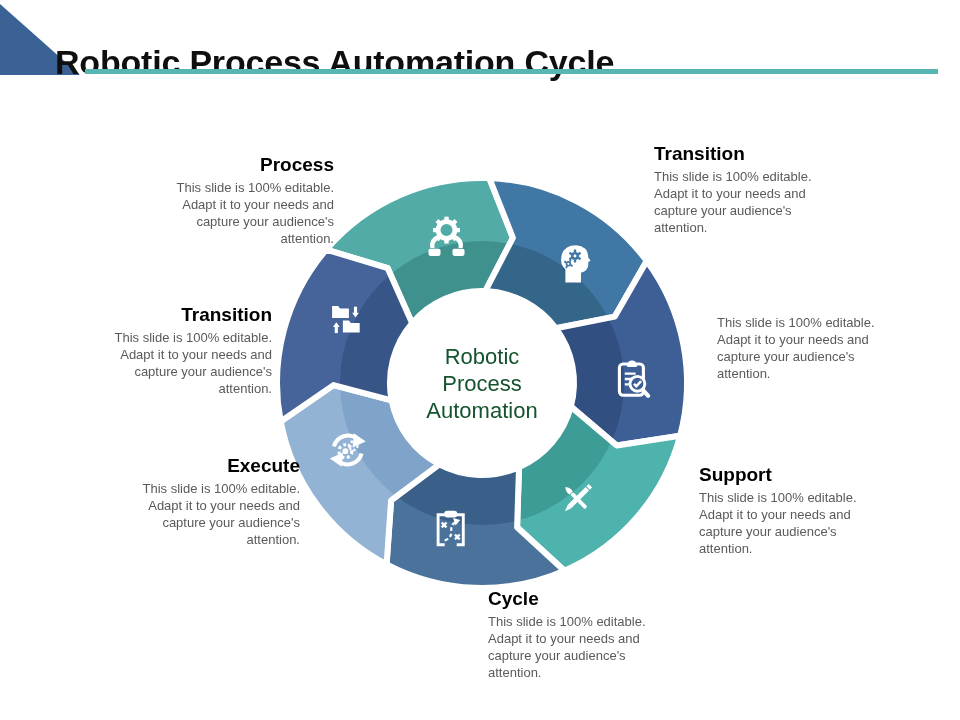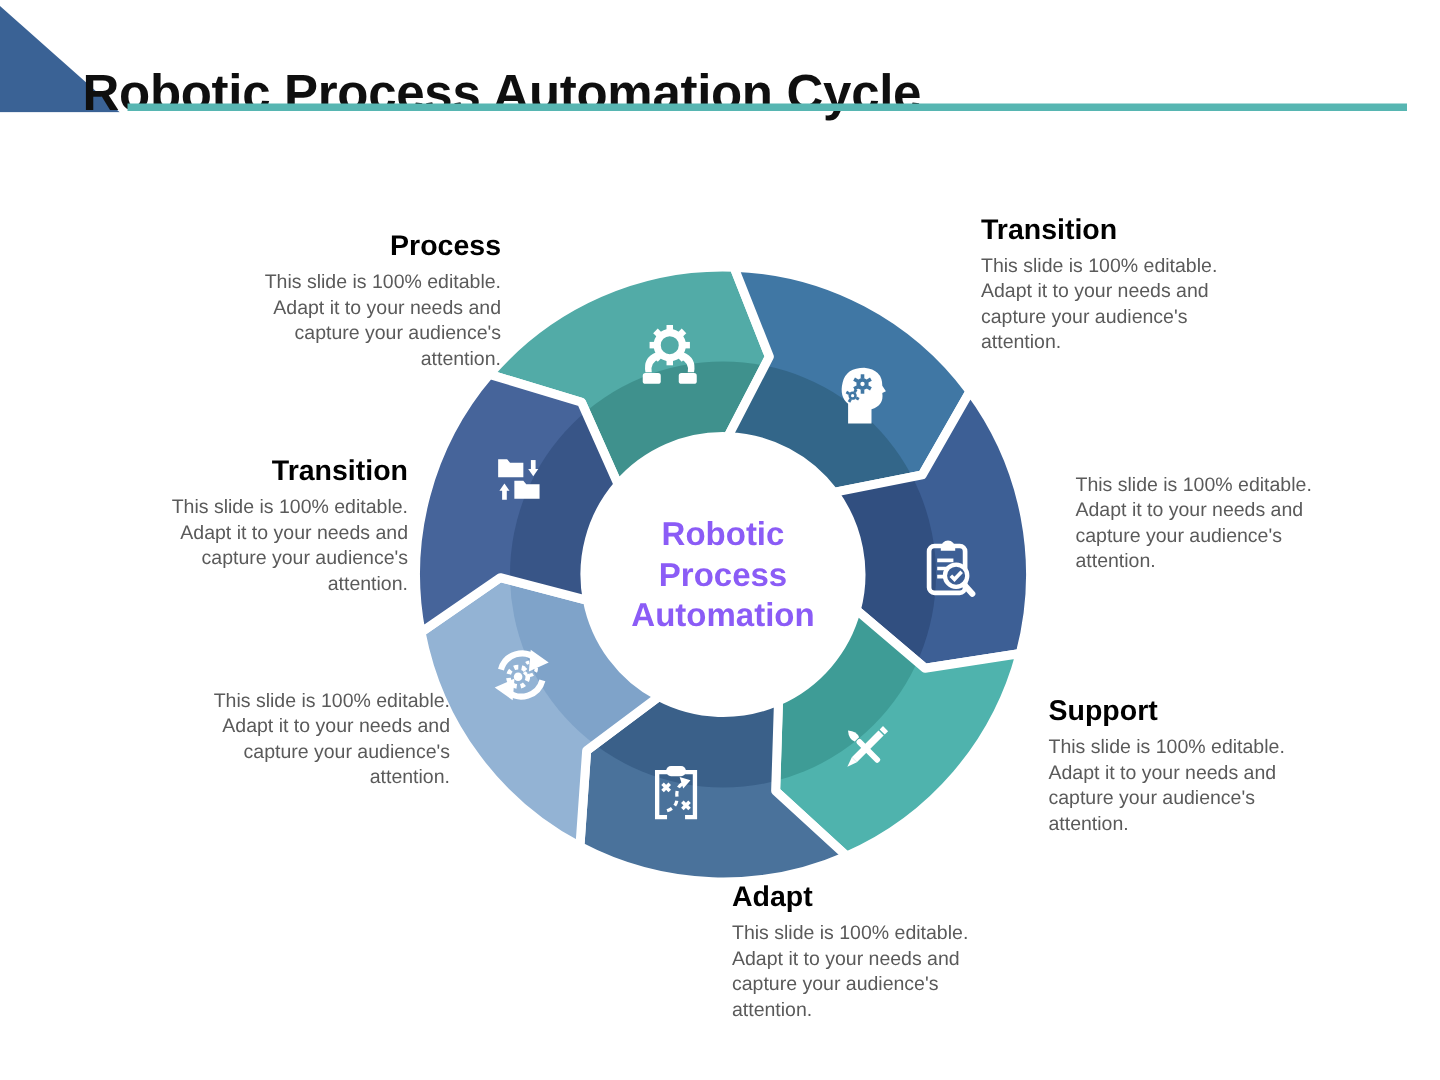--- a/index.html
+++ b/index.html
@@ -15,22 +15,22 @@
     position:absolute;left:55px;top:20px;width:860px;
     font-size:34px;font-weight:700;color:#0f0f0f;letter-spacing:-0.2px;white-space:nowrap;
   }
   .title-underline{
     position:absolute;left:85px;top:69px;width:853px;height:5px;
   }
   .diagram-wrap{position:absolute;left:267px;top:168px;width:430px;height:430px;}
   .diagram-wrap svg{display:block;width:430px;height:430px;}
   .center-label{
     position:absolute;left:50%;top:50%;transform:translate(-50%,-50%);
-    width:210px;text-align:center;font-size:22px;line-height:27px;font-weight:700;
-    color:#8b5cf6;white-space:pre-line;
+    width:210px;text-align:center;font-size:22px;line-height:27px;font-weight:400;
+    color:#14532d;white-space:pre-line;
   }
   .step-label{position:absolute;width:210px;}
   .step-label h3{
     margin:0;font-size:19px;line-height:22px;font-weight:700;color:#000;
   }
   .step-label p{
     margin:3px 0 0 0;font-size:13px;line-height:17px;color:#5a5a5a;white-space:pre-line;
   }
   .align-right{text-align:right;}
   .align-left{text-align:left;}
@@ -217,28 +217,29 @@
 
   <div class="step-label align-left lbl-design">
     <h3>Support</h3>
     <p>This slide is 100% editable.
 Adapt it to your needs and
 capture your audience's
 attention.</p>
   </div>
 
   <div class="step-label align-left lbl-plan">
-    <h3>Adapt</h3>
+    <h3>Cycle</h3>
     <p>This slide is 100% editable.
 Adapt it to your needs and
 capture your audience's
 attention.</p>
   </div>
 
   <div class="step-label align-right lbl-execute">
+    <h3>Execute</h3>
     <p>This slide is 100% editable.
 Adapt it to your needs and
 capture your audience's
 attention.</p>
   </div>
 
   <div class="step-label align-right lbl-transition">
     <h3>Transition</h3>
     <p>This slide is 100% editable.
 Adapt it to your needs and

